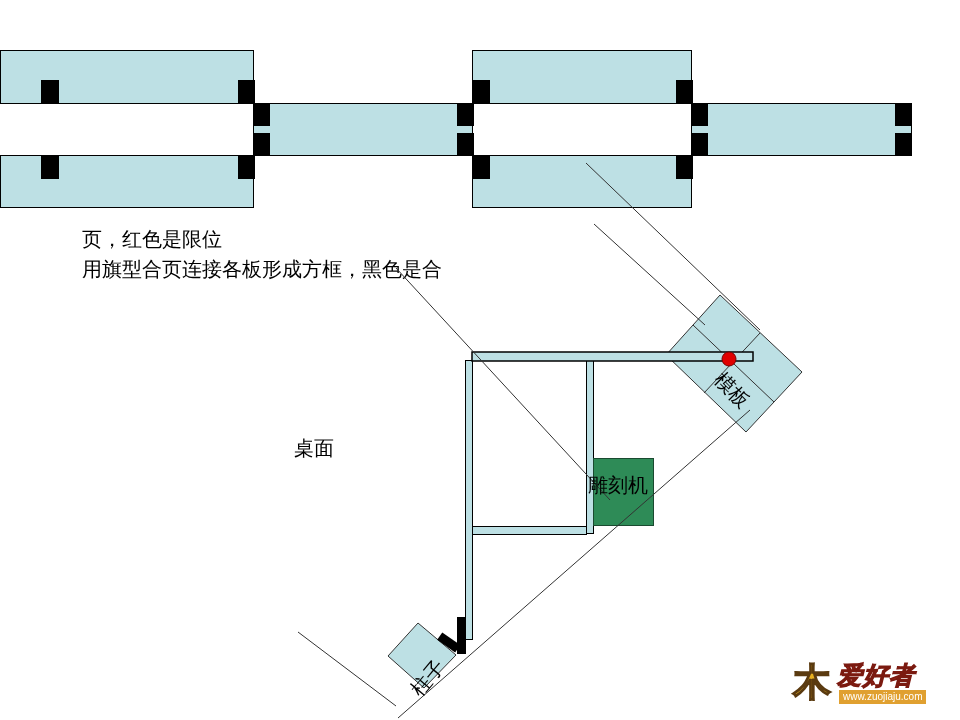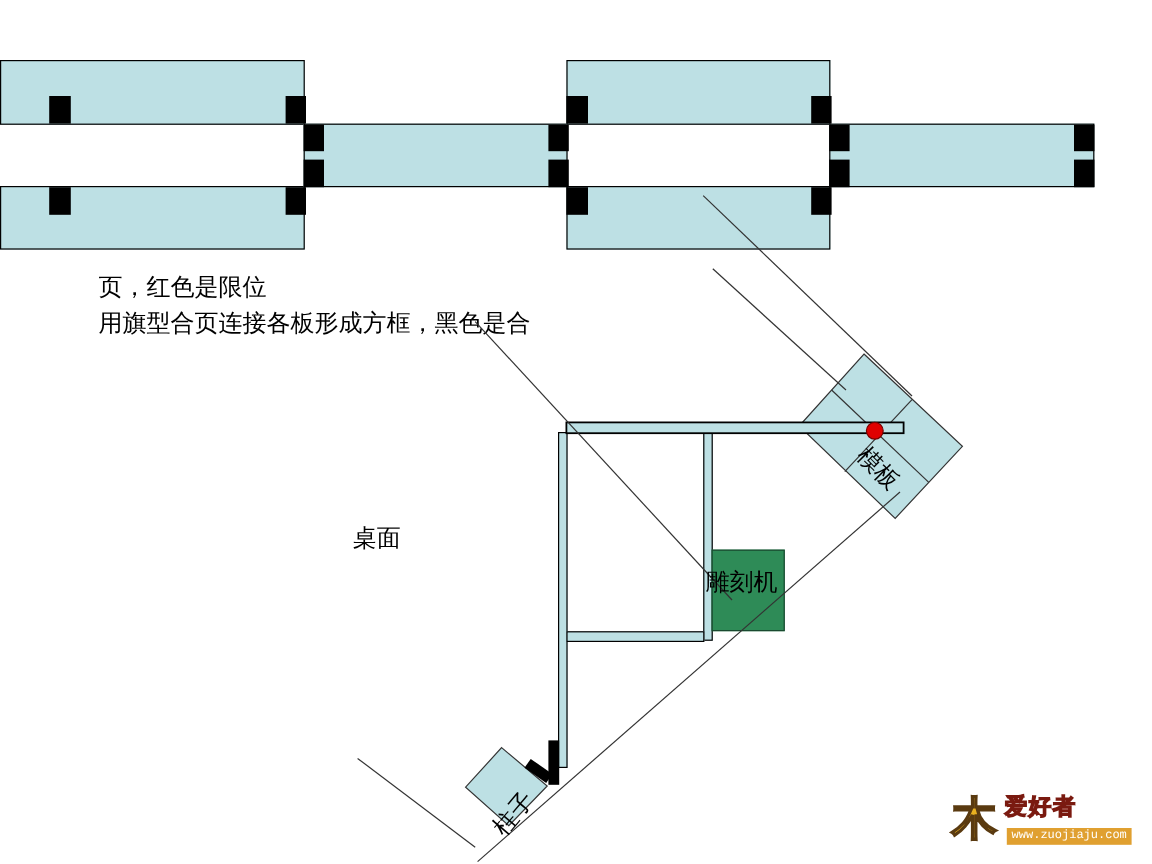--- a/index.html
+++ b/index.html
@@ -5,22 +5,22 @@
   html, body { margin:0; padding:0; background:#ffffff; }
   body { width:960px; height:720px; position:relative; overflow:hidden; font-family:"DejaVu Sans", sans-serif; }
   .board { position:absolute; background:#bde0e4; border:1.5px solid #000; box-sizing:border-box; }
   .hinge { position:absolute; background:#000; }
   .label { position:absolute; color:#000; font-size:20px; line-height:28px; white-space:nowrap; }
   #svg-layer { position:absolute; left:0; top:0; }
   .caption { position:absolute; left:82px; top:224px; width:450px; font-size:20px; line-height:30px; color:#000; }
   .frame-bar { position:absolute; background:#bde0e4; border:1.5px solid #000; box-sizing:border-box; }
   .machine { position:absolute; background:#2e8b57; border:1px solid #1a4a30; box-sizing:border-box; }
   .logo { position:absolute; left:793px; top:657px; width:160px; height:54px; }
-  .logo-main { position:absolute; left:44px; top:2px; font-size:19px; font-weight:bold; color:#e8372c; letter-spacing:1px; font-family:"DejaVu Sans", sans-serif; -webkit-text-stroke:1px #7a1a10; }
-  .logo-url { position:absolute; left:46px; top:33px; padding:0 4px; font-size:10px; line-height:14px; color:#fff; background:#e0a030; font-family:Liberation Mono, monospace; }
+  .logo-main { position:absolute; left:44px; top:2px; font-size:25px; font-weight:bold; color:#e8372c; font-style:italic; letter-spacing:1px; font-family:"DejaVu Sans", sans-serif; -webkit-text-stroke:1px #7a1a10; }
+  .logo-url { position:absolute; left:46px; top:33px; padding:0 4px; font-size:10px; line-height:14px; color:#fff; background:#e0a030; font-family:Liberation Sans, sans-serif; }
   .logo-mark { position:absolute; left:0; top:0; width:42px; height:52px; font-size:38px; font-weight:bold; color:#e8b020; -webkit-text-stroke:1.5px #5a3a10; line-height:50px; font-family:"DejaVu Serif", serif; }
 </style>
 </head>
 <body>
 
 <div class="board" style="left:0px;top:50px;width:254px;height:54px;"></div>
 <div class="board" style="left:0px;top:155px;width:254px;height:53px;"></div>
 <div class="board" style="left:253px;top:103px;width:220px;height:53px;"></div>
 <div class="board" style="left:472px;top:50px;width:220px;height:54px;"></div>
 <div class="board" style="left:472px;top:155px;width:220px;height:53px;"></div>

